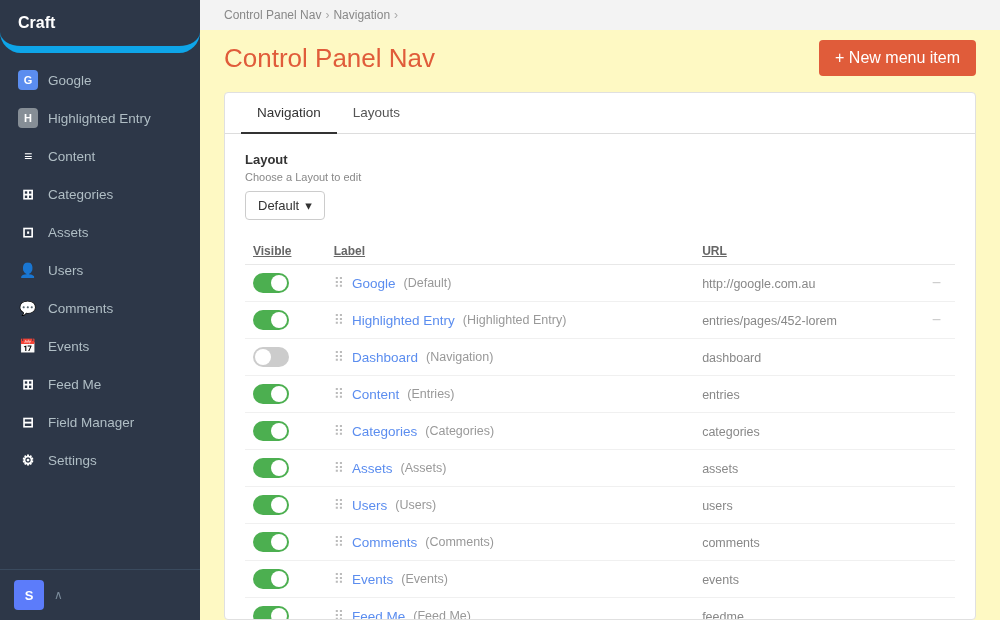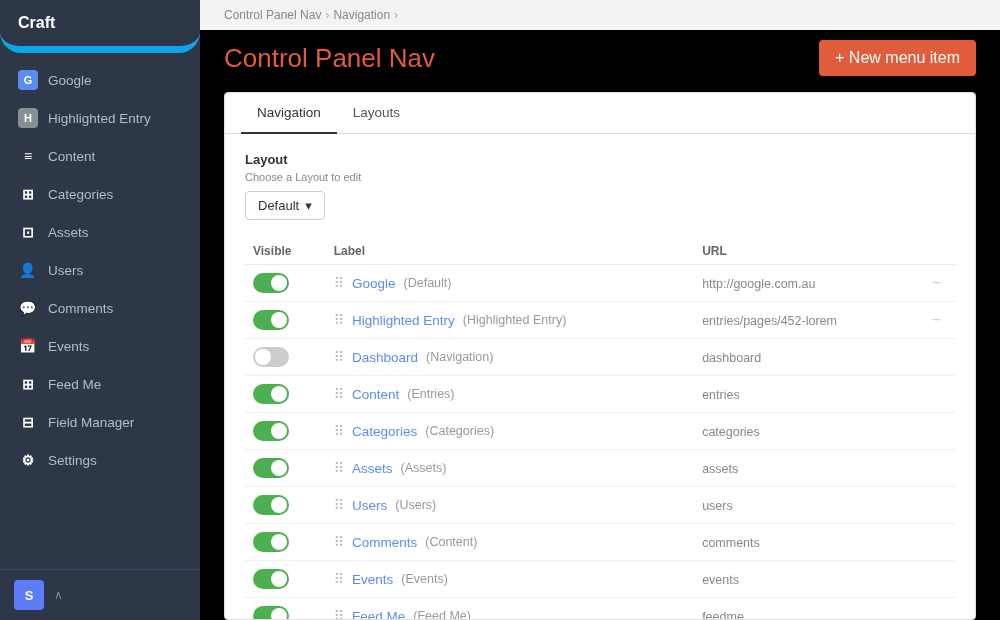--- a/index.html
+++ b/index.html
@@ -64,21 +64,21 @@
     .sidebar-footer .user-info { flex: 1; }
     .sidebar-footer .username { font-size: 13px; color: #e0e0e0; }
     .sidebar-footer .role { font-size: 11px; color: #7a8a9a; }
     .sidebar-footer .chevron { color: #7a8a9a; font-size: 12px; cursor: pointer; }
 
     
     #main {
       flex: 1;
       display: flex;
       flex-direction: column;
-      background: #000000;
+      background: #fef9c3;
       overflow: hidden;
     }
 
     
     .breadcrumb {
       padding: 8px 24px;
       font-size: 12px;
       color: #888;
       background: #f3f3f3;
       display: flex;
@@ -175,20 +175,21 @@
       width: 100%;
       border-collapse: collapse;
     }
     .nav-table th {
       text-align: left;
       font-size: 12px;
       font-weight: 600;
       color: #666;
       padding: 6px 8px;
       border-bottom: 1px solid #e8e8e8;
+      text-decoration: underline;
     }
     .nav-table td {
       padding: 8px 8px;
       border-bottom: 1px solid #f0f0f0;
       vertical-align: middle;
     }
     .nav-table tr:last-child td { border-bottom: none; }
 
     
     .toggle {
@@ -447,21 +448,21 @@
               <td style="width: 30px;"></td>
             </tr>
             <tr>
               <td>
                 <div class="toggle on"></div>
               </td>
               <td>
                 <div class="label-cell">
                   <span class="drag-handle">⠿</span>
                   <a href="#" class="entry-link">Comments</a>
-                  <span class="entry-type">(Content)</span>
+                  <span class="entry-type">(Comments)</span>
                 </div>
               </td>
               <td><span class="url-text">comments</span></td>
               <td style="width: 30px;"></td>
             </tr>
             <tr>
               <td>
                 <div class="toggle on"></div>
               </td>
               <td>

